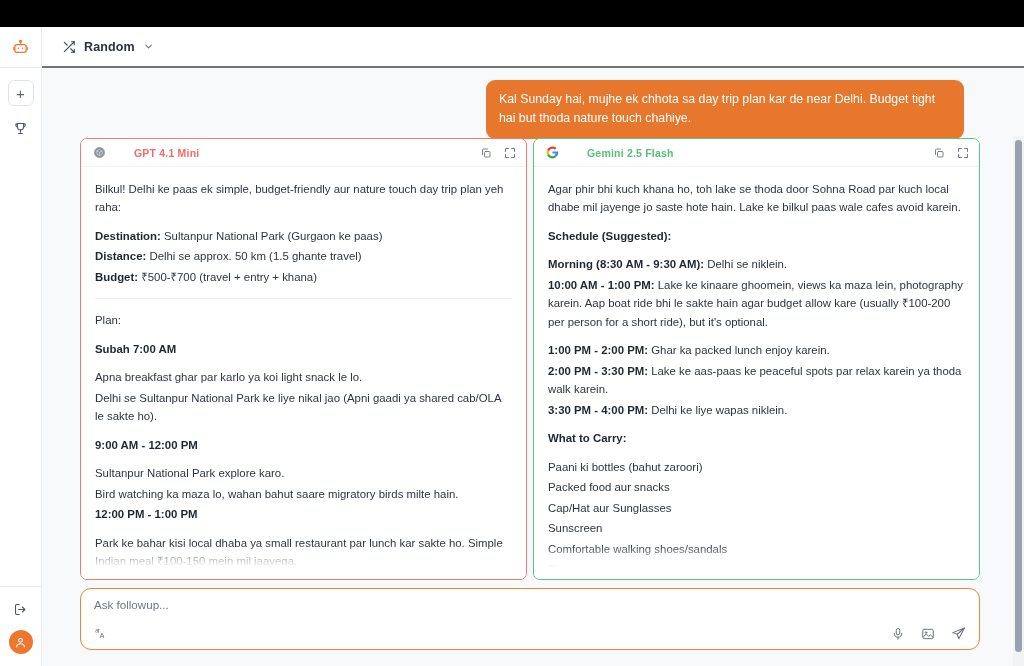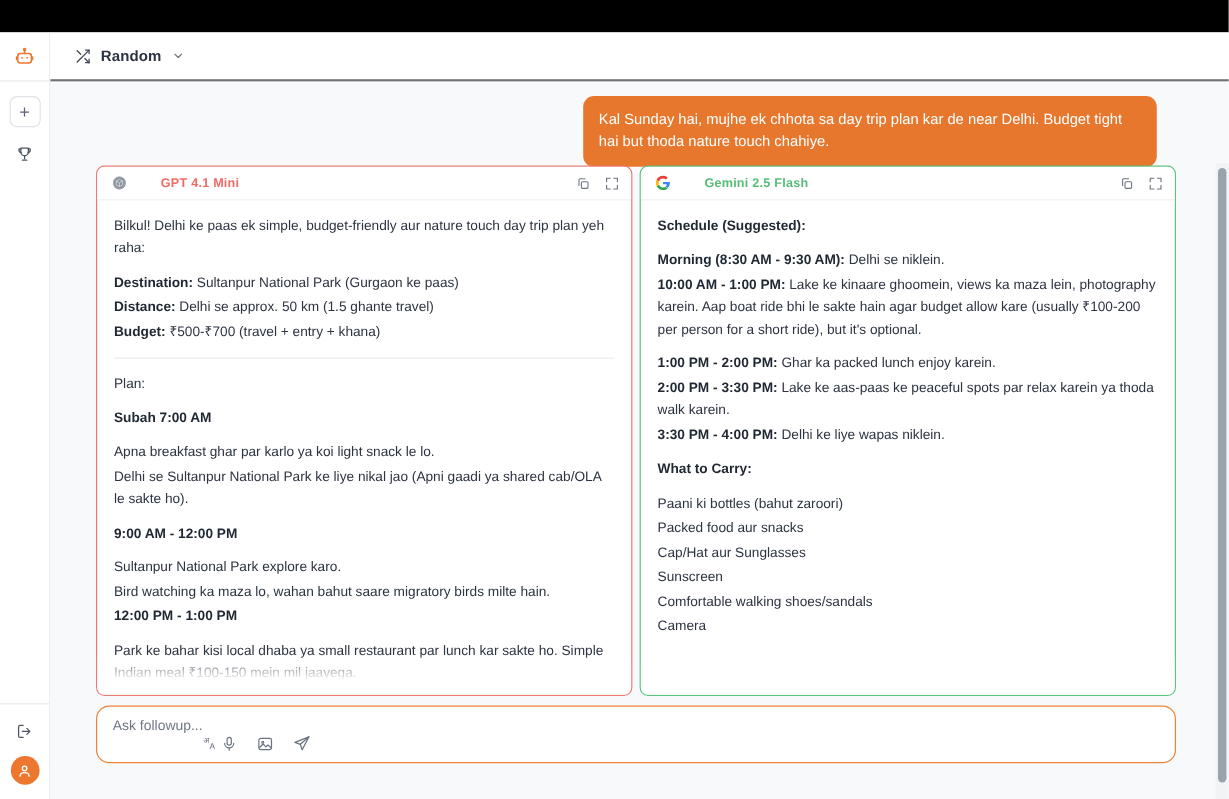--- a/index.html
+++ b/index.html
@@ -115,24 +115,24 @@
   .card-body b { font-weight: 700; color: #1f2732; }
   .card-body .hr { height: 1px; background: #e9ecef; margin: 12px 0 12px 0; }
   .fade-bottom {
     position: absolute; bottom: 0; left: 0; right: 0; height: 34px;
     background: linear-gradient(to top, #ffffff 35%, rgba(255,255,255,0));
     pointer-events: none;
   }
 
   
   .composer {
-    position: absolute; left: 80px; top: 588px; width: 900px; height: 48px;
+    position: absolute; left: 80px; top: 588px; width: 900px; height: 62px;
     background: #ffffff; border: 1.6px solid #ef8336; border-radius: 11px;
     padding: 9px 13px 8px 13px;
-    display: flex; flex-direction: row;
+    display: flex; flex-direction: column;
   }
   .composer .placeholder {
     font-size: 11.6px; color: #6f7785; line-height: 1.2;
   }
   .composer .tools {
     margin-top: auto; display: flex; align-items: center;
   }
   .composer .lang { color: #60697a; display: flex; align-items: center; }
   .composer .right-tools { margin-left: auto; display: flex; align-items: center; gap: 16px; color: #6b7280; }
 
@@ -290,20 +290,21 @@
               </svg>
             </span>
             <span>
               <svg width="12" height="12" viewBox="0 0 24 24" fill="none" stroke="#6b7280" stroke-width="1.9" stroke-linecap="round" stroke-linejoin="round">
                 <path d="M9 3H3v6M15 3h6v6M9 21H3v-6M15 21h6v-6"></path>
               </svg>
             </span>
           </span>
         </div>
         <div class="card-body">
+          <p>Agar phir bhi kuch khana ho, toh lake se thoda door Sohna Road par kuch local dhabe mil jayenge jo saste hote hain. Lake ke bilkul paas wale cafes avoid karein.</p>
           <p><b>Schedule (Suggested):</b></p>
           <p class="tight"><b>Morning (8:30 AM - 9:30 AM):</b><span> Delhi se niklein.</span></p>
           <p><b>10:00 AM - 1:00 PM:</b><span> Lake ke kinaare ghoomein, views ka maza lein, photography karein. Aap boat ride bhi le sakte hain agar budget allow kare (usually ₹100-200 per person for a short ride), but it's optional.</span></p>
           <p class="tight"><b>1:00 PM - 2:00 PM:</b><span> Ghar ka packed lunch enjoy karein.</span></p>
           <p class="tight"><b>2:00 PM - 3:30 PM:</b><span> Lake ke aas-paas ke peaceful spots par relax karein ya thoda walk karein.</span></p>
           <p><b>3:30 PM - 4:00 PM:</b><span> Delhi ke liye wapas niklein.</span></p>
           <p><b>What to Carry:</b></p>
           <p class="tight">Paani ki bottles (bahut zaroori)</p>
           <p class="tight">Packed food aur snacks</p>
           <p class="tight">Cap/Hat aur Sunglasses</p>

